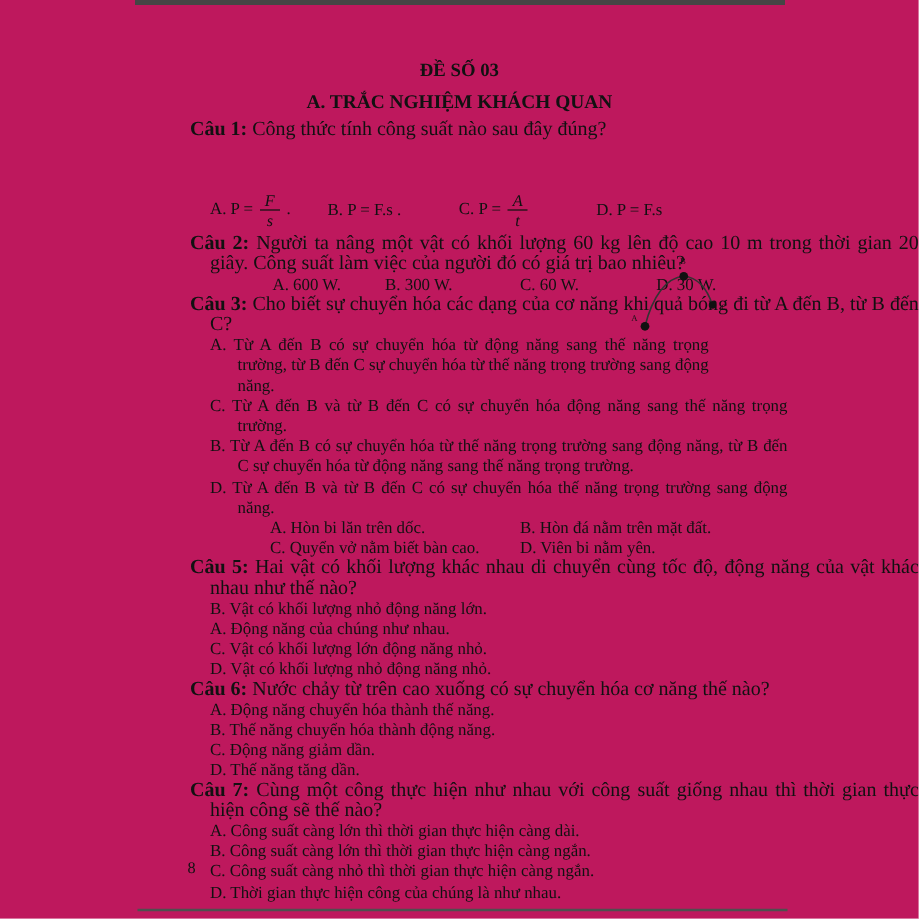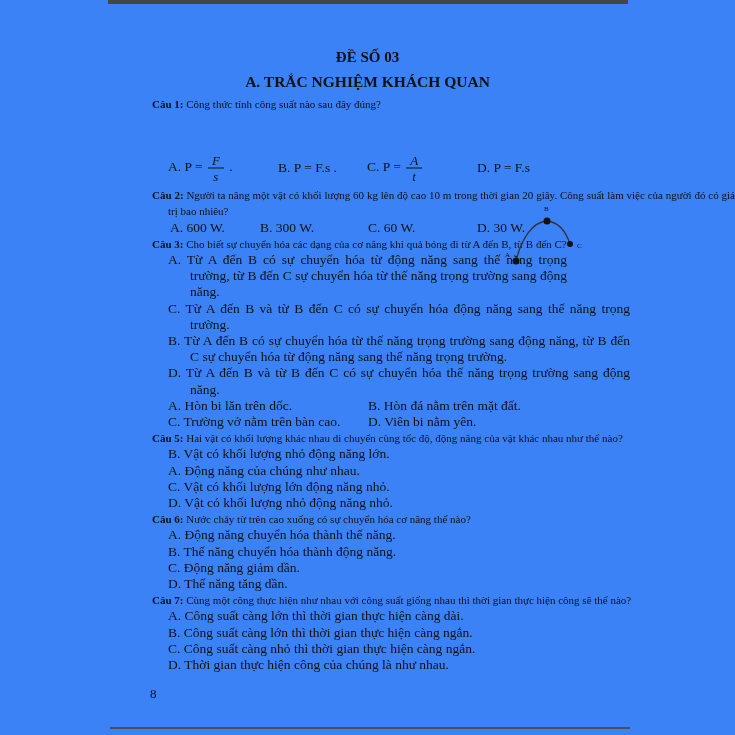--- a/index.html
+++ b/index.html
@@ -1,61 +1,61 @@
 <!DOCTYPE html>
 <html><head>
 <meta charset="utf-8">
 <style>
   html,body{margin:0;padding:0;background:#ffffff;}
   .page{
-    position:relative;width:735px;height:735px;background:#3b82f6;overflow:hidden;
+    position:relative;width:735px;height:735px;background:#be185d;overflow:hidden;
     font-family:"Liberation Serif","DejaVu Serif",serif;color:#111;
   }
   .rule-top{position:absolute;left:108px;top:0;width:520px;height:4px;background:#454545;}
   .rule-bottom{position:absolute;left:110px;top:727px;width:520px;height:2px;background:#4f4f4f;}
   .content{position:absolute;left:0;top:48px;width:735px;}
   .content p{margin:0;}
   .title{text-align:center;font-weight:bold;font-size:15px;line-height:18px;}
   .section{text-align:center;font-weight:bold;font-size:15.5px;line-height:19px;margin-top:6px;}
   .q{
-    font-size:11px;line-height:16.2px;text-align:justify;
+    font-size:16px;line-height:16.2px;text-align:justify;
     padding-left:168px;text-indent:-16px;margin-right:105px;
   }
   .q.first{margin-top:5px;}
   .qlabel{font-weight:bold;}
   .opts{margin-left:168px;margin-right:105px;}
   .opt{
     font-size:13.5px;line-height:16.2px;text-align:justify;
     padding-left:22px;text-indent:-22px;
   }
   .narrow{margin-right:238px;}
   .frow{position:relative;height:38px;font-size:13.5px;margin-top:37px;}
   .frow .fopt{position:absolute;top:50%;transform:translateY(-50%);white-space:nowrap;}
   .orow{position:relative;height:16.2px;font-size:13.5px;}
-  .orow span{position:absolute;top:0;line-height:16.2px;white-space:nowrap;}
+  .orow span{position:absolute;top:0;line-height:16.2px;white-space:nowrap;margin-left:48px;}
   .frac{display:inline-block;vertical-align:middle;text-align:center;margin:0 2px;}
   .frac .num{display:block;padding:0 4px 1px;font-style:italic;font-size:13px;line-height:13px;}
   .frac .den{display:block;border-top:1px solid #111;padding:1px 4px 0;font-style:italic;font-size:13px;line-height:13px;}
   .diagram{position:absolute;left:504px;top:197px;}
   .pagenum{position:absolute;left:150px;top:686px;font-size:13px;}
 </style>
 </head>
 <body>
 
 <div class="page">
   <div class="rule-top"></div>
 
   <div class="content">
     <div class="title">ĐỀ SỐ 03</div>
     <div class="section">A. TRẮC NGHIỆM KHÁCH QUAN</div>
 
     <p class="q first"><span class="qlabel">Câu 1:</span> <span>Công thức tính công suất nào sau đây đúng?</span></p>
     <div class="frow">
       <span class="fopt" style="left:168px"><span>A. P = </span><span class="frac"><span class="num">F</span><span class="den">s</span></span><span> .</span></span>
-      <span class="fopt" style="left:278px">B.  P = F.s .</span>
+      <span class="fopt" style="left:262px">B.  P = F.s .</span>
       <span class="fopt" style="left:367px"><span>C. P = </span><span class="frac"><span class="num">A</span><span class="den">t</span></span><span></span></span>
       <span class="fopt" style="left:477px">D. P = F.s</span>
     </div>
 
     <p class="q"><span class="qlabel">Câu 2:</span> <span>Người ta nâng một vật có khối lượng 60 kg lên độ cao 10 m trong thời gian 20 giây. Công suất làm việc của người đó có giá trị bao nhiêu?</span></p>
     <div class="orow">
       <span style="left:170px">A. 600 W.</span>
       <span style="left:260px">B. 300 W.</span>
       <span style="left:368px">C. 60 W.</span>
       <span style="left:477px">D. 30 W.</span>
@@ -67,21 +67,21 @@
       <p class="opt">C. Từ A đến B và từ B đến C có sự chuyển hóa động năng sang thế năng trọng trường.</p>
       <p class="opt">B. Từ A đến B có sự chuyển hóa từ thế năng trọng trường sang động năng, từ B đến C sự chuyển hóa từ động năng sang thế năng trọng trường.</p>
       <p class="opt">D. Từ A đến B và từ B đến C có sự chuyển hóa thế năng trọng trường sang động năng.</p>
     </div>
 
     <div class="orow">
       <span style="left:168px">A. Hòn bi lăn trên dốc.</span>
       <span style="left:368px">B. Hòn đá nằm trên mặt đất.</span>
     </div>
     <div class="orow">
-      <span style="left:168px">C. Trường vở nằm trên bàn cao.</span>
+      <span style="left:168px">C. Quyển vở nằm biết bàn cao.</span>
       <span style="left:368px">D. Viên bi nằm yên.</span>
     </div>
 
     <p class="q"><span class="qlabel">Câu 5:</span> <span>Hai vật có khối lượng khác nhau di chuyển cùng tốc độ, động năng của vật khác nhau như thế nào?</span></p>
     <div class="opts">
       <p class="opt">B. Vật có khối lượng nhỏ động năng lớn.</p>
       <p class="opt">A. Động năng của chúng như nhau.</p>
       <p class="opt">C. Vật có khối lượng lớn động năng nhỏ.</p>
       <p class="opt">D. Vật có khối lượng nhỏ động năng nhỏ.</p>
     </div>

